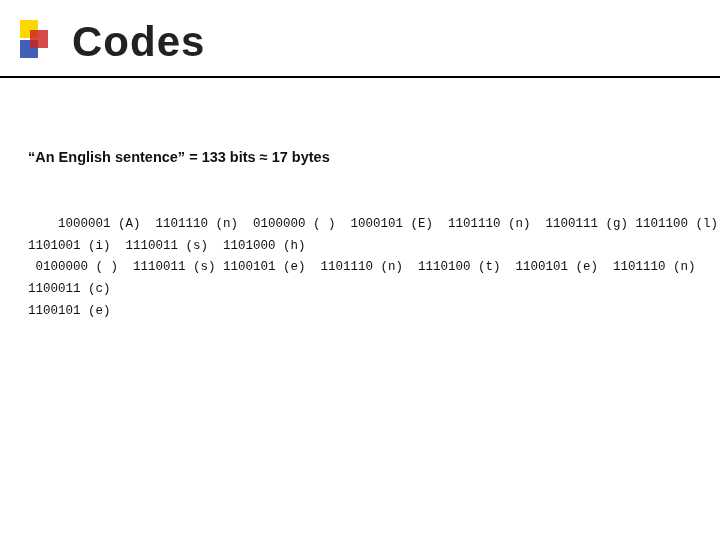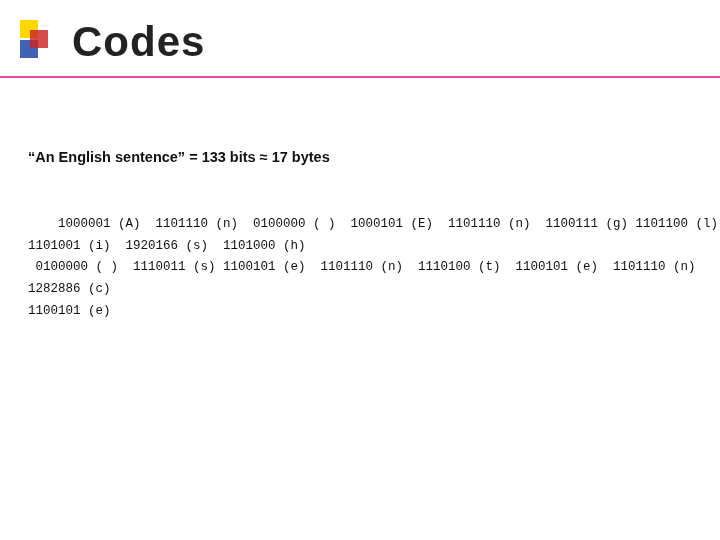--- a/index.html
+++ b/index.html
@@ -9,21 +9,21 @@
       height: 540px;
       background: #ffffff;
       font-family: Arial, sans-serif;
       overflow: hidden;
     }
 
     .header {
       display: flex;
       align-items: center;
       padding: 18px 30px 10px 20px;
-      border-bottom: 2px solid #ec4899;
+      border-bottom: 2px solid #000000;
       margin-bottom: 10px;
     }
 
     .logo-icon {
       width: 38px;
       height: 44px;
       margin-right: 14px;
       flex-shrink: 0;
       position: relative;
     }
@@ -89,19 +89,19 @@
 
 
   <div class="body-text">
     <br>
     <br>
     <span class="emphasis">“An English sentence” = 133 bits ≈ 17 bytes</span>
   </div>
 
   <div class="code-block">
     <span>1000001 (A)  1101110 (n)  0100000 ( )  1000101 (E)  1101110 (n)  1100111 (g) 1101100 (l)</span>
-<span>1101001 (i)  1920166 (s)  1101000 (h)</span>
+<span>1101001 (i)  1110011 (s)  1101000 (h)</span>
 <span> 0100000 ( )  1110011 (s) 1100101 (e)  1101110 (n)  1110100 (t)  1100101 (e)  1101110 (n)</span>
-<span>1282886 (c)</span>
+<span>1100011 (c)</span>
 <span>1100101 (e)</span>
   </div>
 
 </div>
 
 </body></html>

